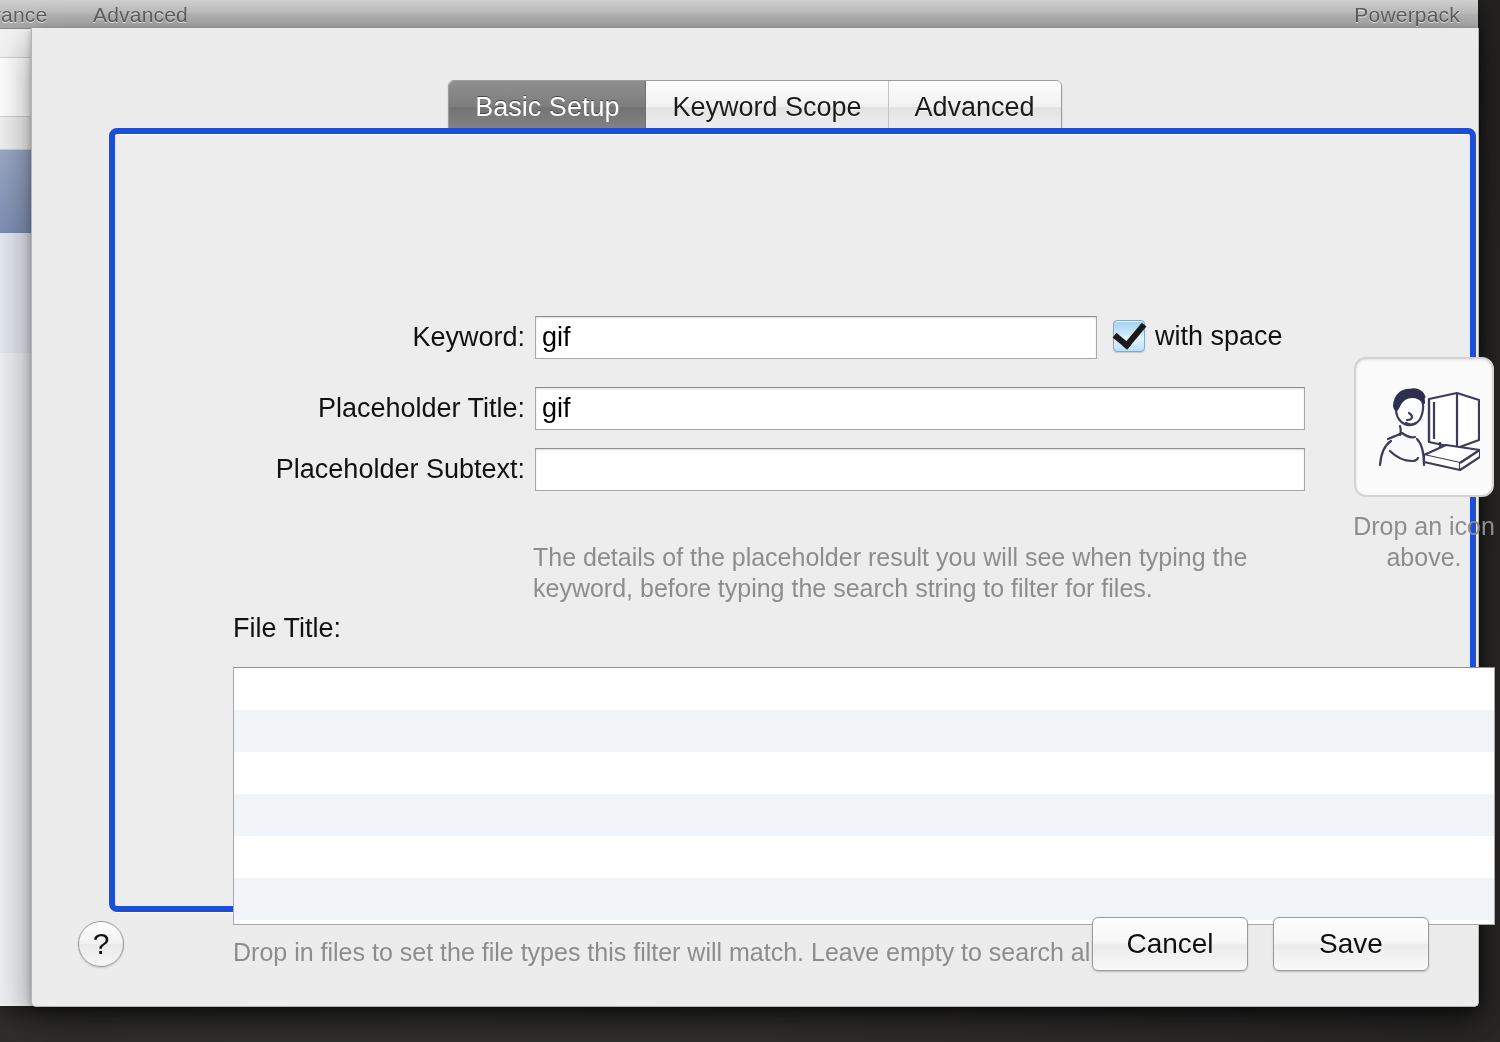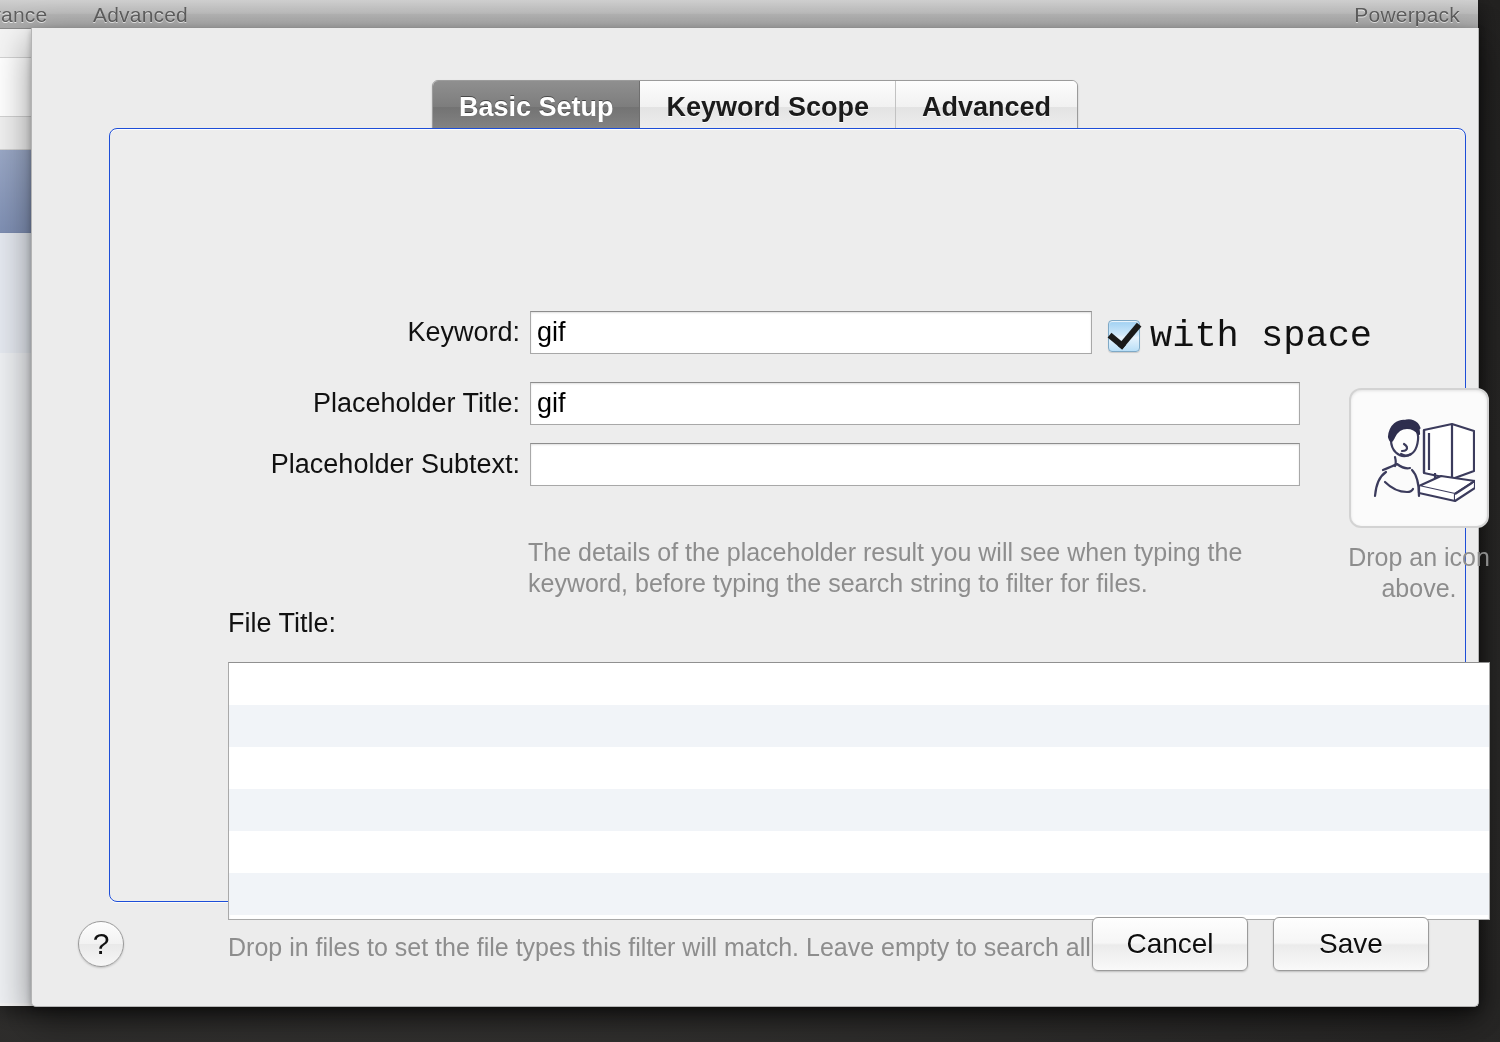--- a/index.html
+++ b/index.html
@@ -99,21 +99,20 @@
     box-shadow: 0 14px 38px rgba(0,0,0,.45), 0 2px 6px rgba(0,0,0,.25);
   }
 
   
   #tabbar {
     position: absolute;
     left: 0; right: 0;
     top: 52px;
     display: flex;
     justify-content: center;
-    font-weight: bold;
   }
   .segmented {
     display: flex;
     height: 52px;
     border: 1px solid #9b9b9b;
     border-radius: 6px;
     overflow: hidden;
     box-shadow: 0 1px 2px rgba(0,0,0,.18), inset 0 1px 0 rgba(255,255,255,.8);
     background: #f6f6f6;
   }
@@ -139,21 +138,21 @@
   }
 
   
   #groupbox {
     position: absolute;
     left: 77px;
     top: 100px;
     width: 1355px;
     height: 772px;
     background: #ededed;
-    border: 1px solid #1d4ed8;
+    border: 6px solid #1d4ed8;
     border-radius: 8px;
     box-shadow: inset 0 1px 0 rgba(255,255,255,.9), 0 1px 0 rgba(255,255,255,.8);
   }
 
   
   .form-row {
     position: absolute;
     display: flex;
     align-items: center;
   }
@@ -211,42 +210,41 @@
   .checkbox .tick {
     position: absolute;
     left: 6px;
     top: -4px;
     width: 13px;
     height: 24px;
     border: solid #1a1a1a;
     border-width: 0 6px 6px 0;
     transform: rotate(40deg);
   }
-  #cb-label { font-size: 37px; color: #111; white-space: nowrap; font-family: Liberation Mono, monospace; }
+  #cb-label { font-size: 27px; color: #111; white-space: nowrap; }
 
   
   #help-text {
     position: absolute;
     left: 418px;
     top: 384px;
     width: 760px;
     font-size: 25px;
     line-height: 31px;
     color: #8d8d8d;
     margin-top: 24px;
   }
 
   
   #icon-well-wrap {
     position: absolute;
     left: 1236px;
     top: 223px;
     width: 146px;
     text-align: center;
-    margin-top: 36px;
   }
   #icon-well {
     width: 140px;
     height: 140px;
     box-sizing: border-box;
     margin: 0 auto;
     background: #fbfbfb;
     border: 2px solid #d3d3d3;
     border-radius: 12px;
     box-shadow: inset 0 1px 3px rgba(0,0,0,.10);

